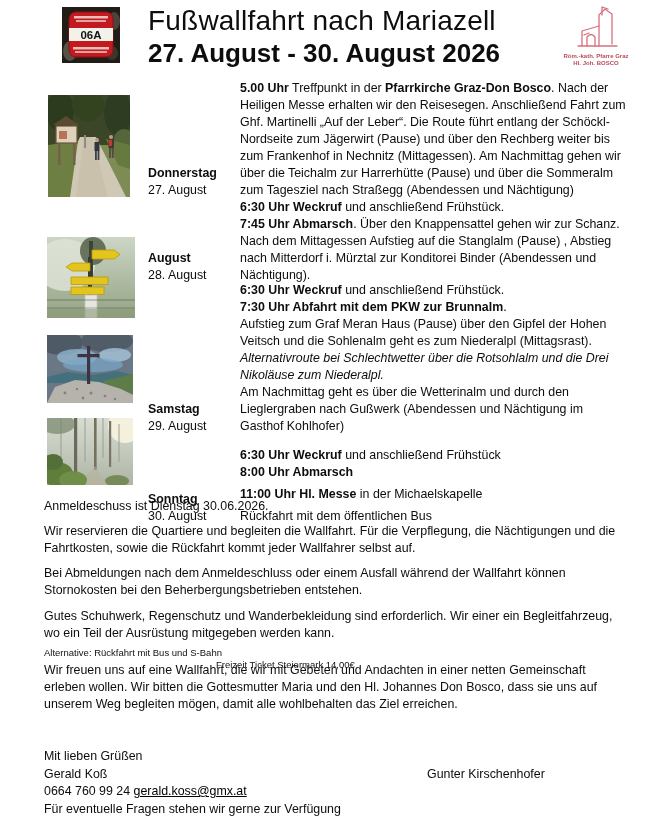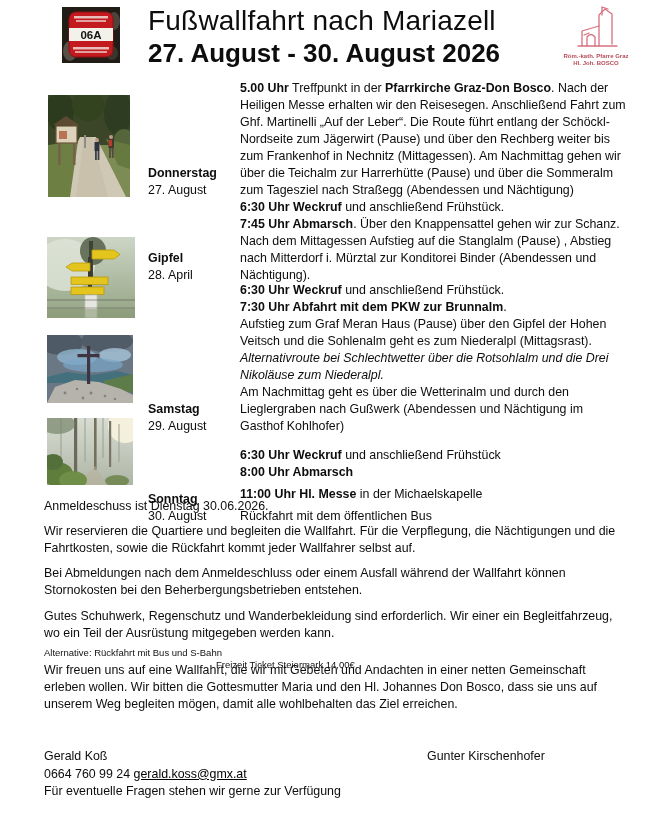--- a/index.html
+++ b/index.html
@@ -215,22 +215,22 @@
         <div class="dayname">Donnerstag</div>
         <div class="daydate">27. August</div>
       </div>
       <div class="desccol">
         <p><b>5.00 Uhr</b><span> Treffpunkt in der </span><b>Pfarrkirche Graz-Don Bosco</b><span>. Nach der Heiligen Messe erhalten wir den Reisesegen. Anschließend Fahrt zum Ghf. Martinelli „Auf der Leber“. Die Route führt entlang der Schöckl-Nordseite zum Jägerwirt (Pause) und über den Rechberg weiter bis zum Frankenhof in Nechnitz (Mittagessen). Am Nachmittag gehen wir über die Teichalm zur Harrerhütte (Pause) und über die Sommeralm zum Tagesziel nach Straßegg (Abendessen und Nächtigung)</span></p>
       </div>
     </div>
 
     <div class="srow row-freitag">
       <div class="daycol off2">
-        <div class="dayname">Gipfel</div>
-        <div class="daydate">28. April</div>
+        <div class="dayname">August</div>
+        <div class="daydate">28. August</div>
       </div>
       <div class="desccol">
         <p><b>6:30 Uhr Weckruf</b><span> und anschließend Frühstück.</span></p>
         <p><b>7:45 Uhr Abmarsch</b><span>. Über den Knappensattel gehen wir zur Schanz. Nach dem Mittagessen Aufstieg auf die Stanglalm (Pause) , Abstieg nach Mitterdorf i. Mürztal zur Konditorei Binder  (Abendessen und Nächtigung).</span></p>
       </div>
     </div>
 
     <div class="srow row-samstag">
       <div class="daycol off8">
         <div class="dayname">Samstag</div>
@@ -266,20 +266,21 @@
     <p class="p-storno">Bei Abmeldungen nach dem Anmeldeschluss oder einem Ausfall während der Wallfahrt können Stornokosten bei den Beherbergungsbetrieben entstehen.</p>
     <p class="p-ausruestung">Gutes Schuhwerk, Regenschutz und Wanderbekleidung sind erforderlich. Wir einer ein Begleitfahrzeug, wo ein Teil der Ausrüstung mitgegeben werden kann.</p>
     <div class="altnote">
       <span class="left">Alternative: Rückfahrt mit Bus und S-Bahn</span>
       <span class="right">Freizeit Ticket Steiermark 14,00€</span>
     </div>
     <p class="p-closing">Wir freuen uns auf eine Wallfahrt, die wir mit Gebeten und Andachten in einer netten Gemeinschaft erleben wollen. Wir bitten die Gottesmutter Maria und den Hl. Johannes Don Bosco, dass sie uns auf unserem Weg begleiten mögen, damit alle wohlbehalten das Ziel erreichen.</p>
   </div>
 
   <div class="footer">
+    <div>Mit lieben Grüßen</div>
     <div>
       <span>Gerald Koß</span>
       <span class="name-right">Gunter Kirschenhofer</span>
     </div>
     <div>
       <span>0664 760 99 24 </span><a class="mail" href="#">gerald.koss@gmx.at</a>
     </div>
     <div>Für eventuelle Fragen stehen wir gerne zur Verfügung</div>
   </div>
 

